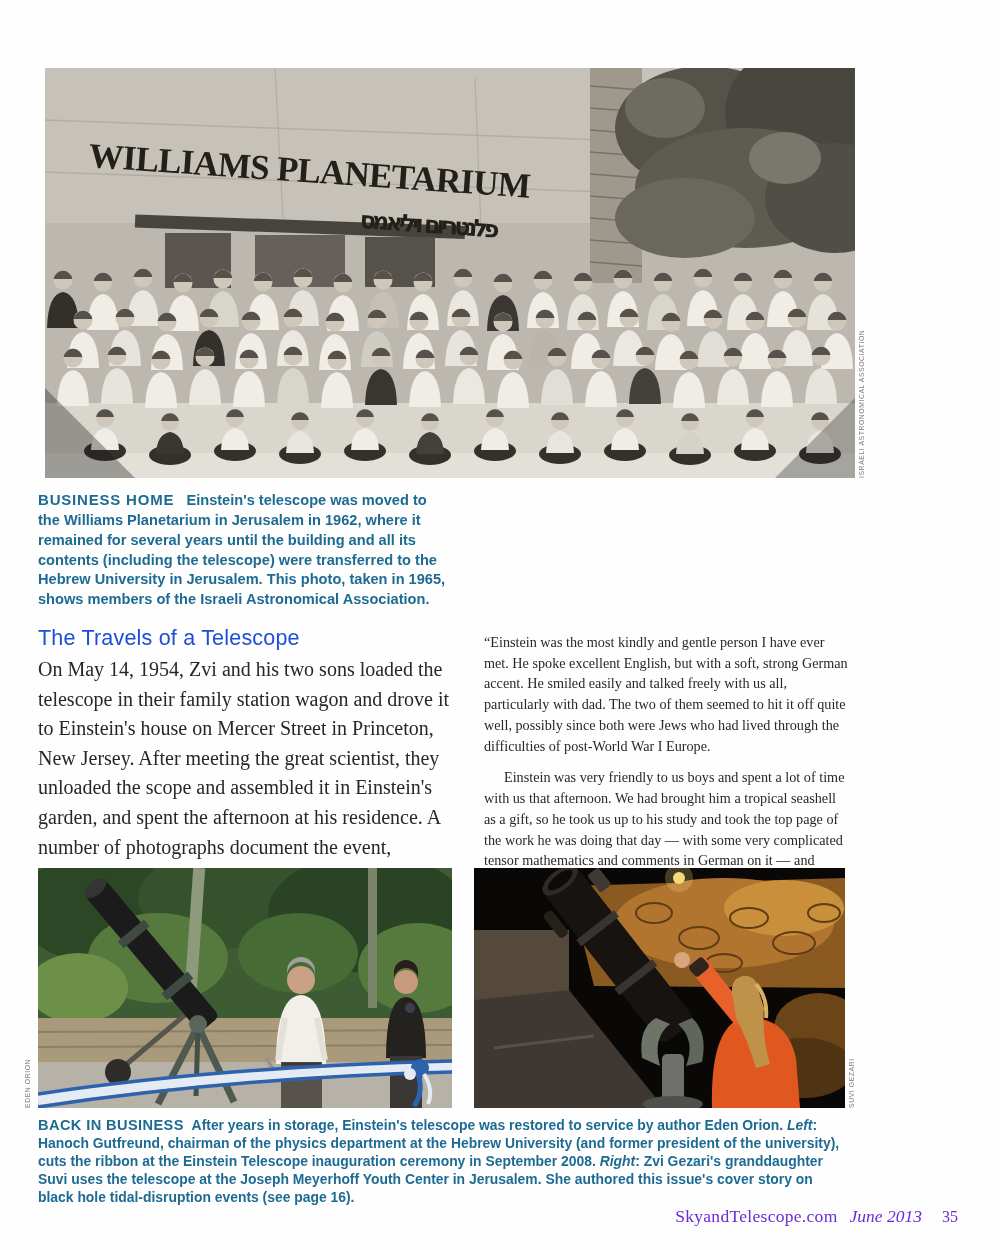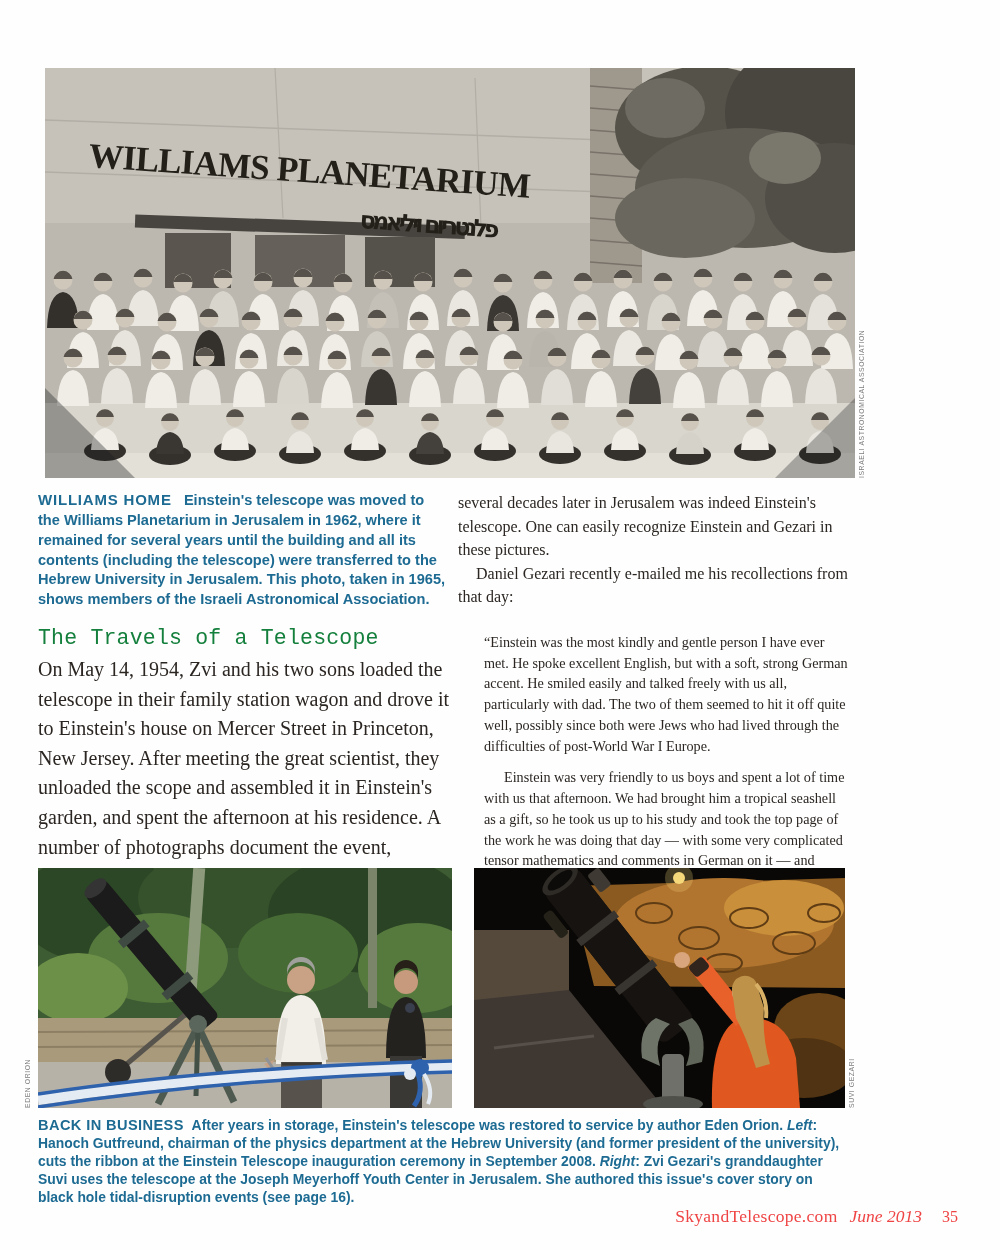--- a/index.html
+++ b/index.html
@@ -37,31 +37,31 @@
   .cap .it{font-style:italic;}
   
   #col-right{position:absolute;left:458px;top:491px;width:400px;font-size:16px;line-height:1.47;}
   #col-right p{margin:0;}
   #col-right .indent{text-indent:18px;}
   #quote-block{position:absolute;left:473px;top:621px;width:386px;font-size:14.2px;line-height:1.46;}
   #quote-block p{margin:11px;}
   #quote-block .indent{text-indent:20px;}
   #article-heading{
     position:absolute;left:38px;top:626px;width:420px;
-    font-family:Liberation Mono, monospace;font-weight:400;
-    font-size:21.5px;color:#15803d;letter-spacing:.2px;
+    font-family:Liberation Sans, sans-serif;font-weight:400;
+    font-size:21.5px;color:#1d4ed8;letter-spacing:.2px;
   }
   #col-left{position:absolute;left:38px;top:655px;width:414px;font-size:20px;line-height:1.48;}
   #col-left p{margin:0;}
   .it{font-style:italic;}
   
   #footer{
     position:absolute;right:42px;top:1206px;
     display:flex;align-items:baseline;gap:12px;
-    font-family:"Liberation Serif",serif;color:#ef4444;
+    font-family:"Liberation Serif",serif;color:#6d28d9;
   }
   #footer .site{font-size:17.5px;letter-spacing:.3px;}
   #footer .issue{font-size:17.5px;font-style:italic;font-family:Liberation Serif, serif;}
   #footer .pageno{font-size:16px;margin-left:8px;}
 </style>
 </head>
 <body>
 
 <div class="page">
 
@@ -208,28 +208,24 @@
         </g>
       </g>
 
       <path d="M0,320 L90,410 L0,410 Z" fill="rgba(25,25,25,0.35)"></path>
       <path d="M810,330 L730,410 L810,410 Z" fill="rgba(25,25,25,0.3)"></path>
     </svg>
   </figure>
   <div class="credit" id="credit-top">ISRAELI ASTRONOMICAL ASSOCIATION</div>
 
   <div class="cap" id="caption-top">
-    <span class="cap-label">WILLIAMS HOME</span>
+    <span class="cap-label">BUSINESS HOME</span>
     <span>&nbsp;&nbsp;</span><span>Einstein's telescope was moved to the Williams Planetarium in Jerusalem in 1962, where it remained for several years until the building and all its contents (including the telescope) were transferred to the Hebrew University in Jerusalem. This photo, taken in 1965, shows members of the Israeli Astronomical Association.</span>
   </div>
 
-  <div id="col-right">
-    <p>several decades later in Jerusalem was indeed Einstein's telescope. One can easily recognize Einstein and Gezari in these pictures.</p>
-    <p class="indent">Daniel Gezari recently e-mailed me his recollections from that day:</p>
-  </div>
   <div id="quote-block">
     <p>“Einstein was the most kindly and gentle person I have ever met. He spoke excellent English, but with a soft, strong German accent. He smiled easily and talked freely with us all, particularly with dad. The two of them seemed to hit it off quite well, possibly since both were Jews who had lived through the difficulties of post-World War I Europe.</p>
     <p class="indent">Einstein was very friendly to us boys and spent a lot of time with us that afternoon. We had brought him a tropical seashell as a gift, so he took us up to his study and took the top page of the work he was doing that day — with some very complicated tensor mathematics and comments in German on it — and</p>
   </div>
 
   <h2 id="article-heading" style="margin:0;">The Travels of a Telescope</h2>
   <div id="col-left">
     <p><span>On May 14, 1954, Zvi and his two sons loaded the telescope in their family station wagon and drove it to Einstein's house on Mercer Street in Princeton, New Jersey. After meeting the great scientist, they unloaded the scope and assembled it in Einstein's garden, and spent the afternoon at his residence. A number of photographs document the event, including pictures taken by the Gezaris and by reporters from the </span><span class="it">New York Times</span><span> and </span><span class="it">Herald Tribune</span><span>. These photos prove that the telescope found</span></p>
   </div>
 

